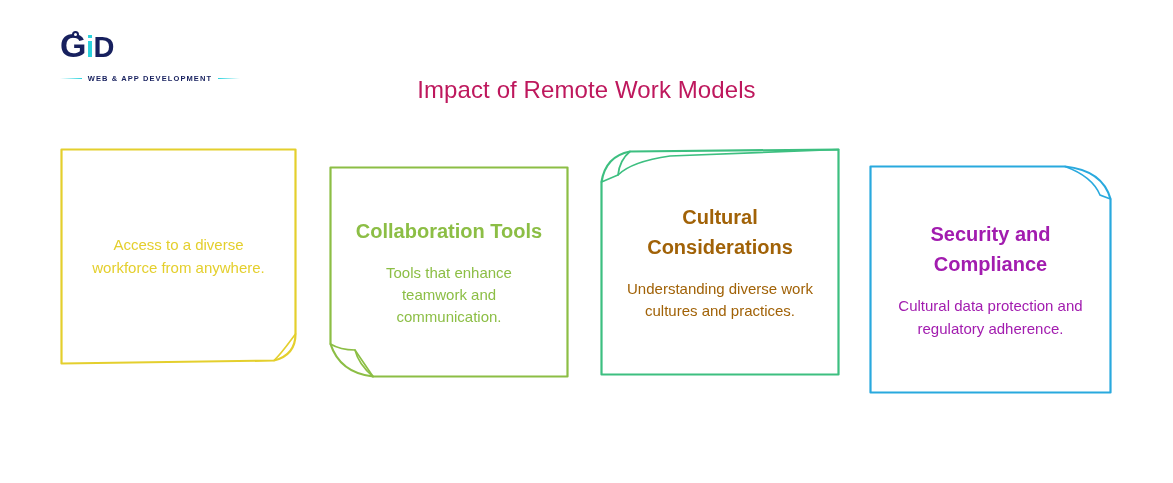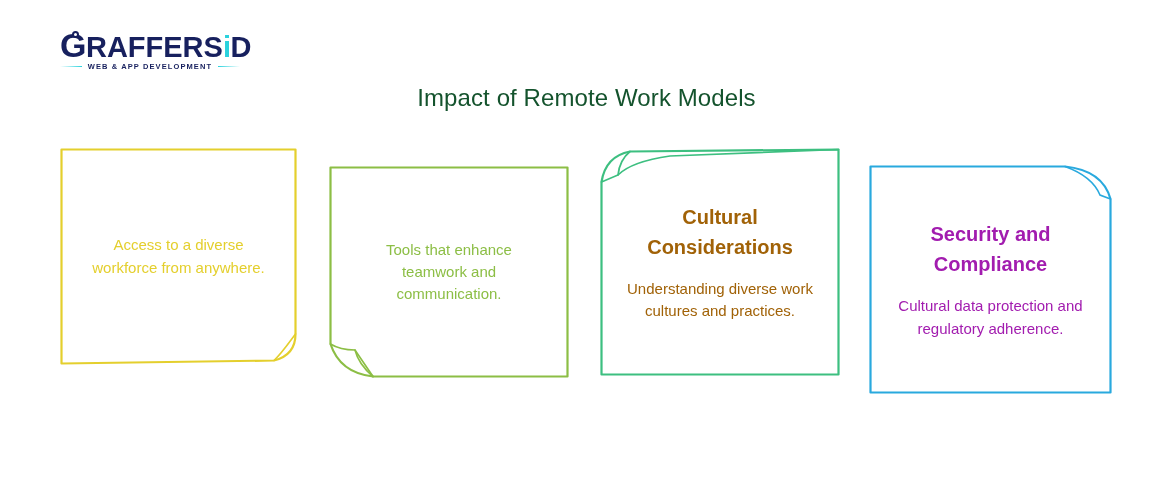--- a/index.html
+++ b/index.html
@@ -58,21 +58,21 @@
   }
   .logo-i {
     color: #2ad2dd;
     font-size: 29px;
   }
   .logo-d {
     color: #17205e;
     font-size: 29px;
   }
   .logo-tagline {
-    margin-top: 0;
+    margin-top: 12px;
     display: flex;
     align-items: center;
     gap: 6px;
     width: 100%;
   }
   .tagline-rule {
     flex: 1;
     height: 1px;
     background: linear-gradient(90deg, rgba(42,210,221,0) 0%, #2ad2dd 100%);
   }
@@ -85,24 +85,24 @@
     font-weight: 700;
     letter-spacing: 1.1px;
     white-space: nowrap;
   }
 
   
   .page-title {
     position: absolute;
     left: 0;
     right: 0;
-    top: 68px;
+    top: 60px;
     text-align: center;
     font-size: 24px;
-    color: #14532d;
+    color: #be185d;
     font-weight: 400;
     letter-spacing: 0.1px;
   }
 
   
   .cards-layer {
     position: absolute;
     inset: 0;
   }
   .card {
@@ -157,21 +157,20 @@
   #card-2 .card-desc  { font-size: 15px; }
   #card-3 .card-desc  { font-size: 15px; }
 </style>
 </head>
 <body>
 
 <div class="logo">
   <div class="logo-wordmark">
     <span class="logo-g">G</span>
     <span class="logo-g-dot"></span>
-    <span class="logo-rest">RAFFERS</span>
     <span class="logo-i">i</span>
     <span class="logo-d">D</span>
   </div>
   <div class="logo-tagline">
     <span class="tagline-rule"></span>
     <span class="tagline-text">WEB &amp; APP DEVELOPMENT</span>
     <span class="tagline-rule right"></span>
   </div>
 </div>
 
@@ -186,20 +185,21 @@
     </svg>
     <p class="card-desc">Access to a diverse workforce from anywhere.</p>
   </div>
 
   <div class="card" id="card-1">
     <svg class="card-outline" viewBox="0 0 240 212" preserveAspectRatio="none">
       <path d="M1.5,1.5 L238.5,1.5 L238.5,210.5 L44,210.5 C22,208 8,198 1.5,178 Z" fill="none" stroke="#8cbe45" stroke-width="2.2" stroke-linejoin="round" stroke-linecap="round"></path>
       <path d="M1.5,178 C8,182 16,184 26,184 L44,210.5" fill="none" stroke="#8cbe45" stroke-width="1.7" stroke-linecap="round"></path>
       <path d="M26,184 C28,192 34,202 44,210.5" fill="none" stroke="#8cbe45" stroke-width="1.7" stroke-linecap="round"></path>
     </svg>
+    <h2 class="card-title">Collaboration Tools</h2>
     <p class="card-desc">Tools that enhance teamwork and communication.</p>
   </div>
 
   <div class="card" id="card-2">
     <svg class="card-outline" viewBox="0 0 240 228" preserveAspectRatio="none">
       <path d="M1.5,34 C4,18 12,7 30,3.5 L238.5,1.5 L238.5,226.5 L1.5,226.5 Z" fill="none" stroke="#3dbf80" stroke-width="2.2" stroke-linejoin="round" stroke-linecap="round"></path>
       <path d="M30,3.5 C22,10 19,18 18,27 L1.5,34" fill="none" stroke="#3dbf80" stroke-width="1.7" stroke-linecap="round"></path>
       <path d="M18,27 C26,19 42,12 70,8 L238.5,1.5" fill="none" stroke="#3dbf80" stroke-width="1.7" stroke-linecap="round"></path>
     </svg>
     <h2 class="card-title">Cultural Considerations</h2>

